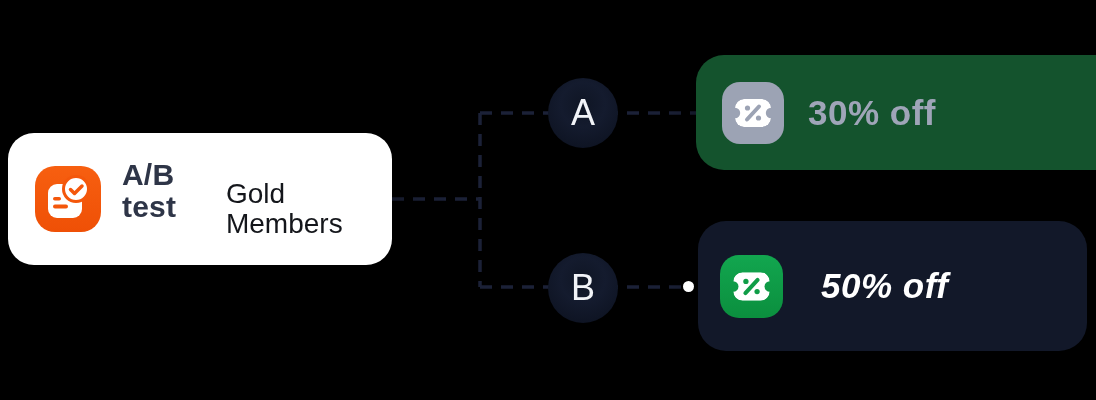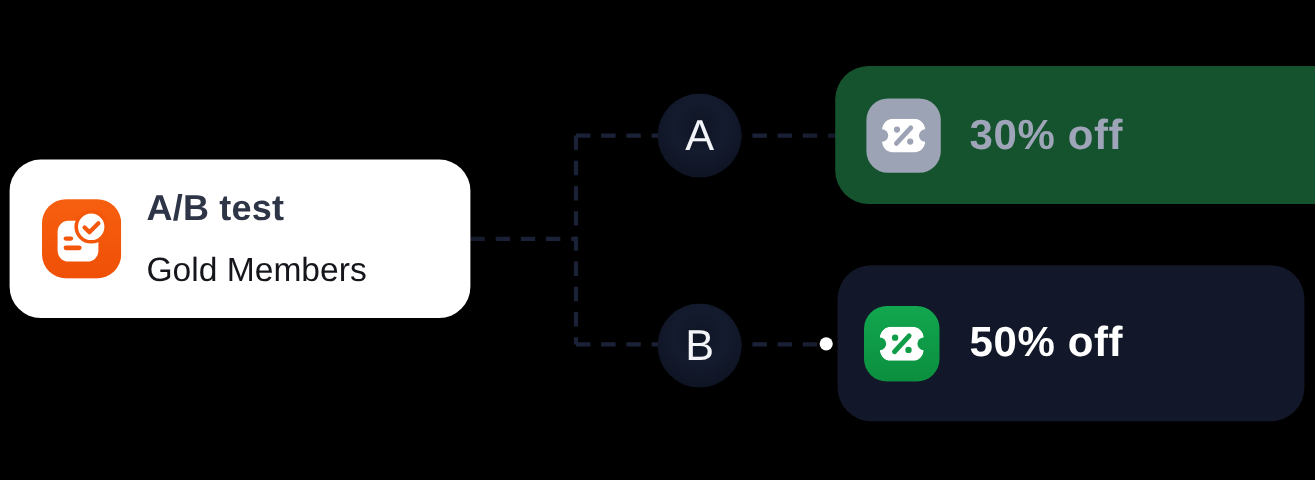--- a/index.html
+++ b/index.html
@@ -37,36 +37,36 @@
   }
   .icon-tile{
     flex:0 0 auto;display:flex;align-items:center;justify-content:center;
   }
   .tile-orange{
     width:66px;height:66px;border-radius:20px;
     background:linear-gradient(180deg,#f75f10,#ef5006);
     background-color:var(--accent-orange,#f4570b);
     color:var(--accent-orange,#f4570b);
   }
-  .source-text{display:flex;flex-direction:column;line-height:1.06;}
+  .source-text{display:flex;flex-direction:row;line-height:1.06;}
   .source-title{font-size:30px;font-weight:700;color:var(--title-navy,#2e3547);letter-spacing:.2px;}
   .source-subtitle{font-size:28px;font-weight:400;color:#14161b;margin-top:20px;}
   .card-variant-a{
     left:696px;top:55px;width:467px;height:115px;border-radius:28px;
     background:#14532d;padding-left:26px;box-sizing:border-box;gap:24px;
   }
   .tile-gray{
     width:62px;height:62px;border-radius:18px;
     background:var(--inactive-gray,#9ca3b4);
     color:var(--inactive-gray,#9ca3b4);
   }
   .offer-label-a{font-size:35px;font-weight:700;color:#9fa5b8;letter-spacing:.5px;}
   .card-variant-b{
     left:698px;top:221px;width:389px;height:130px;border-radius:28px;
-    background:var(--card-dark,#121829);padding-left:22px;box-sizing:border-box;gap:25px;
+    background:var(--card-dark,#121829);padding-left:22px;box-sizing:border-box;gap:38px;font-style:italic;
   }
   .tile-green{
     width:63px;height:63px;border-radius:19px;
     background:linear-gradient(180deg,#12a64f,#0b8f3e);
     background-color:var(--active-green,#0f9d47);
     color:var(--active-green,#0f9d47);
   }
   .offer-label-b{font-size:35px;font-weight:700;color:#fff;letter-spacing:.5px;}
 </style>
 </head>

